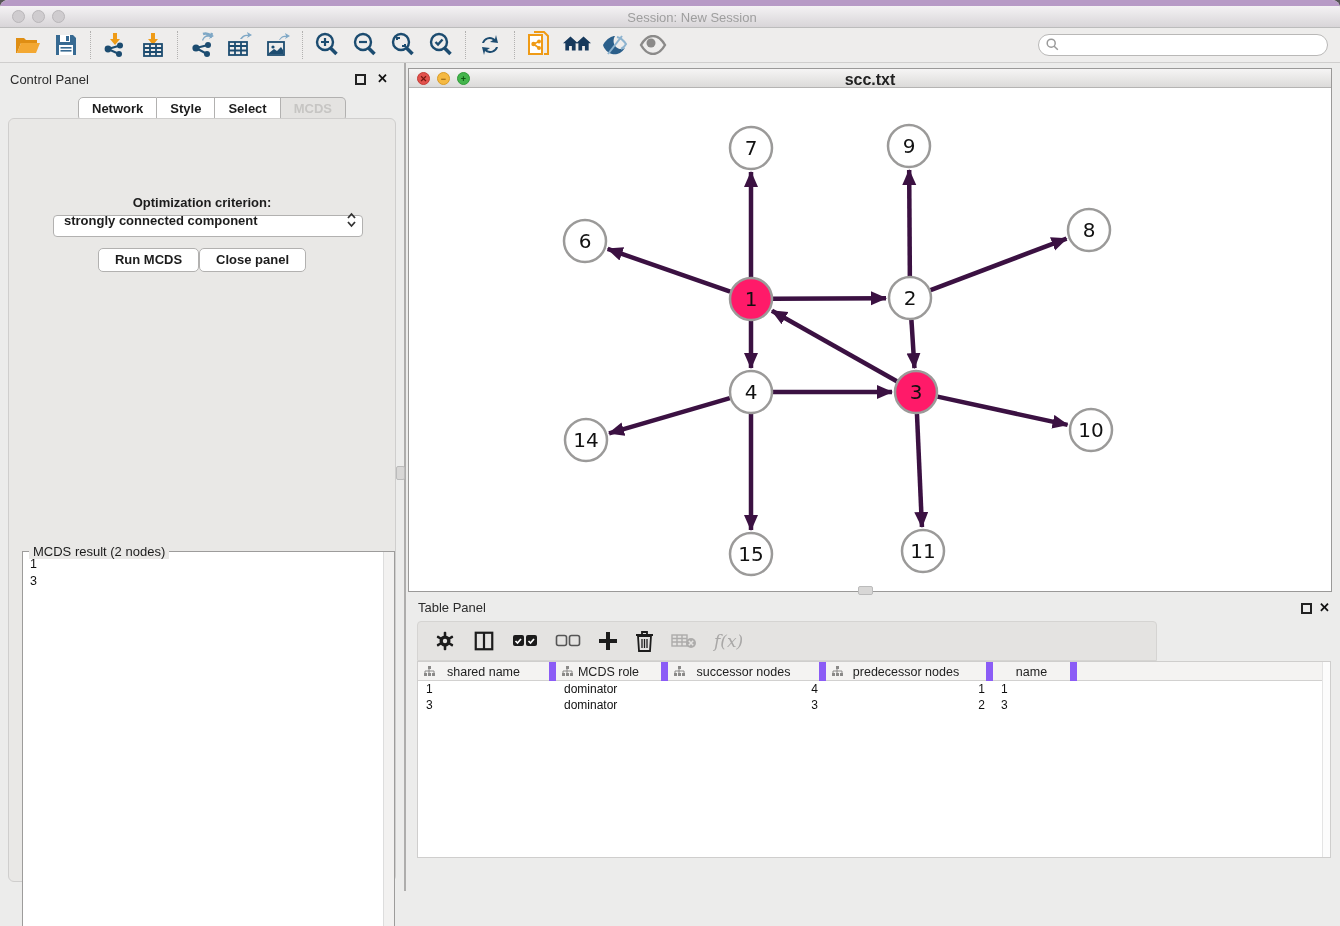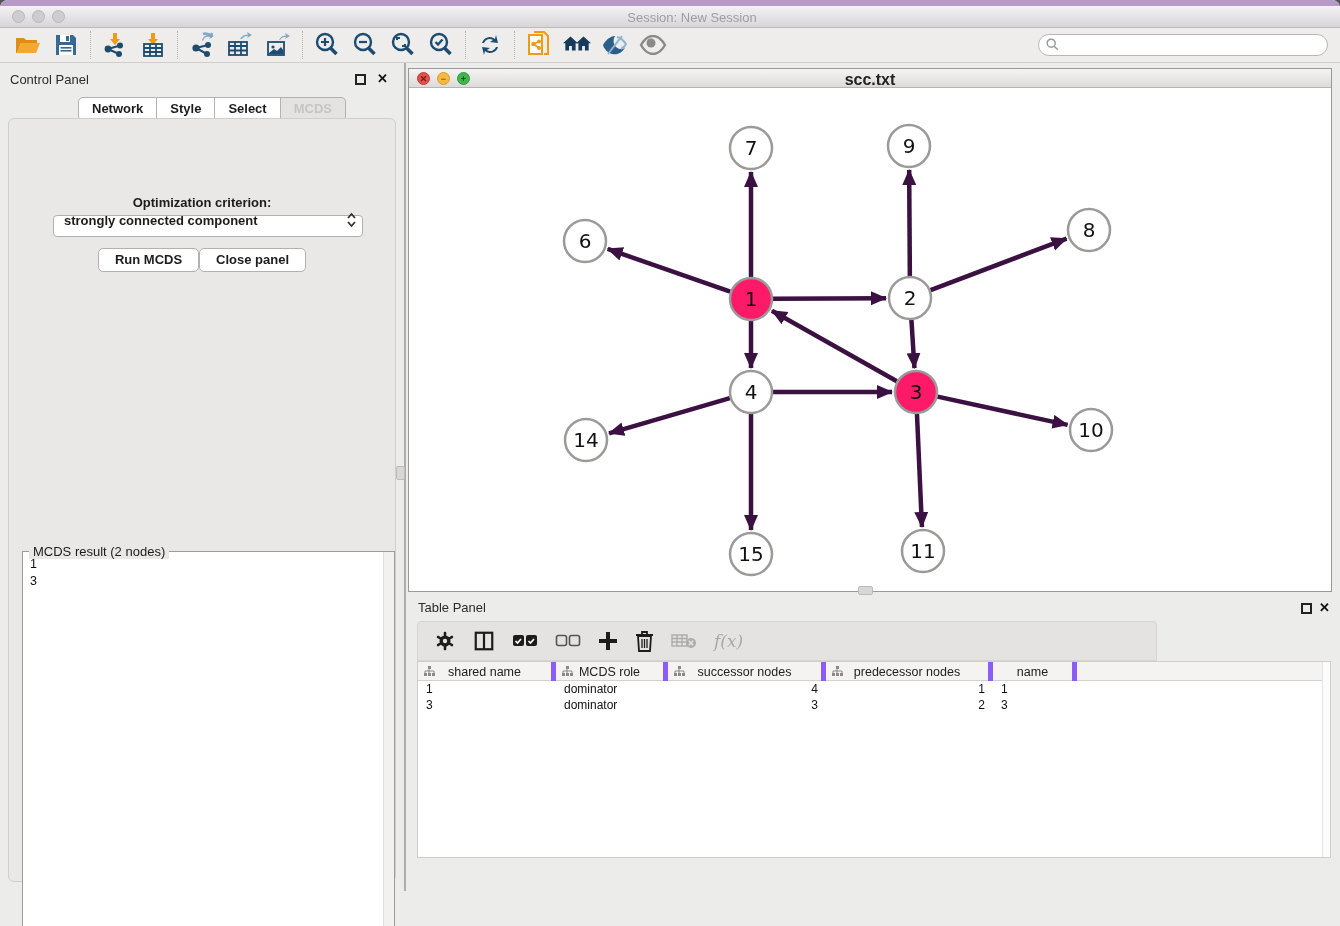--- a/index.html
+++ b/index.html
@@ -67,21 +67,21 @@
 
   
   .table-panel { position:absolute; left:408px; top:597px; width:932px; height:291px; background:#ececeb; }
   .tp-header { position:absolute; left:10px; top:3px; font-size:13px; color:#2c2c2c; }
   .tp-float { right:28px; } .tp-close { right:10px; }
   .tp-toolbar { position:absolute; left:9px; top:24px; width:740px; height:40px; background:#e4e3e1; border:1px solid #d5d4d2; border-radius:4px 4px 0 0; display:flex; align-items:center; gap:17px; padding:0 16px; }
   .tpi { display:flex; align-items:center; justify-content:center; cursor:pointer; }
   .fx-label { font-family:"DejaVu Serif",serif; font-style:italic; font-size:17px; color:#a9a8a7; }
   .table-area { position:absolute; left:9px; top:64px; width:914px; height:197px; background:#fff; border:1px solid #cfcecd; overflow:hidden; }
   .t-head { display:flex; height:19px; background:#f4f3f2; border-bottom:1px solid #d2d1d0; }
-  .th { position:relative; height:19px; border-right:5px solid #8b5cf6; display:flex; align-items:center; justify-content:center; font-size:12.5px; color:#222; cursor:pointer; }
+  .th { position:relative; height:19px; border-right:7px solid #8b5cf6; display:flex; align-items:center; justify-content:center; font-size:12.5px; color:#222; cursor:pointer; }
   .th .tree-ic { position:absolute; left:6px; top:4px; }
   .tr { display:flex; height:16px; }
   .td { font-size:12px; color:#111; padding:1px 8px 0 8px; overflow:hidden; white-space:nowrap; }
   .t-scroll { position:absolute; right:0; top:0; width:8px; height:100%; background:#fcfcfc; border-left:1px solid #e4e4e4; }
   .tp-tabbar { position:absolute; left:0; right:0; top:268px; display:flex; justify-content:center; }
 
   
   .status-bar { position:absolute; left:0; top:891px; width:1340px; height:35px; background:#ececeb; border-top:1px solid #c8c7c6; }
   .list-btn { position:absolute; left:10px; top:6px; width:30px; height:24px; background:#fff; border:1px solid #b2b1b0; border-radius:3px; display:flex; align-items:center; justify-content:center; cursor:pointer; }
   .memory-btn { position:absolute; right:9px; top:6px; height:24px; background:#fff; border:1px solid #b2b1b0; border-radius:4px; display:flex; align-items:center; gap:6px; padding:0 10px; cursor:pointer; }

